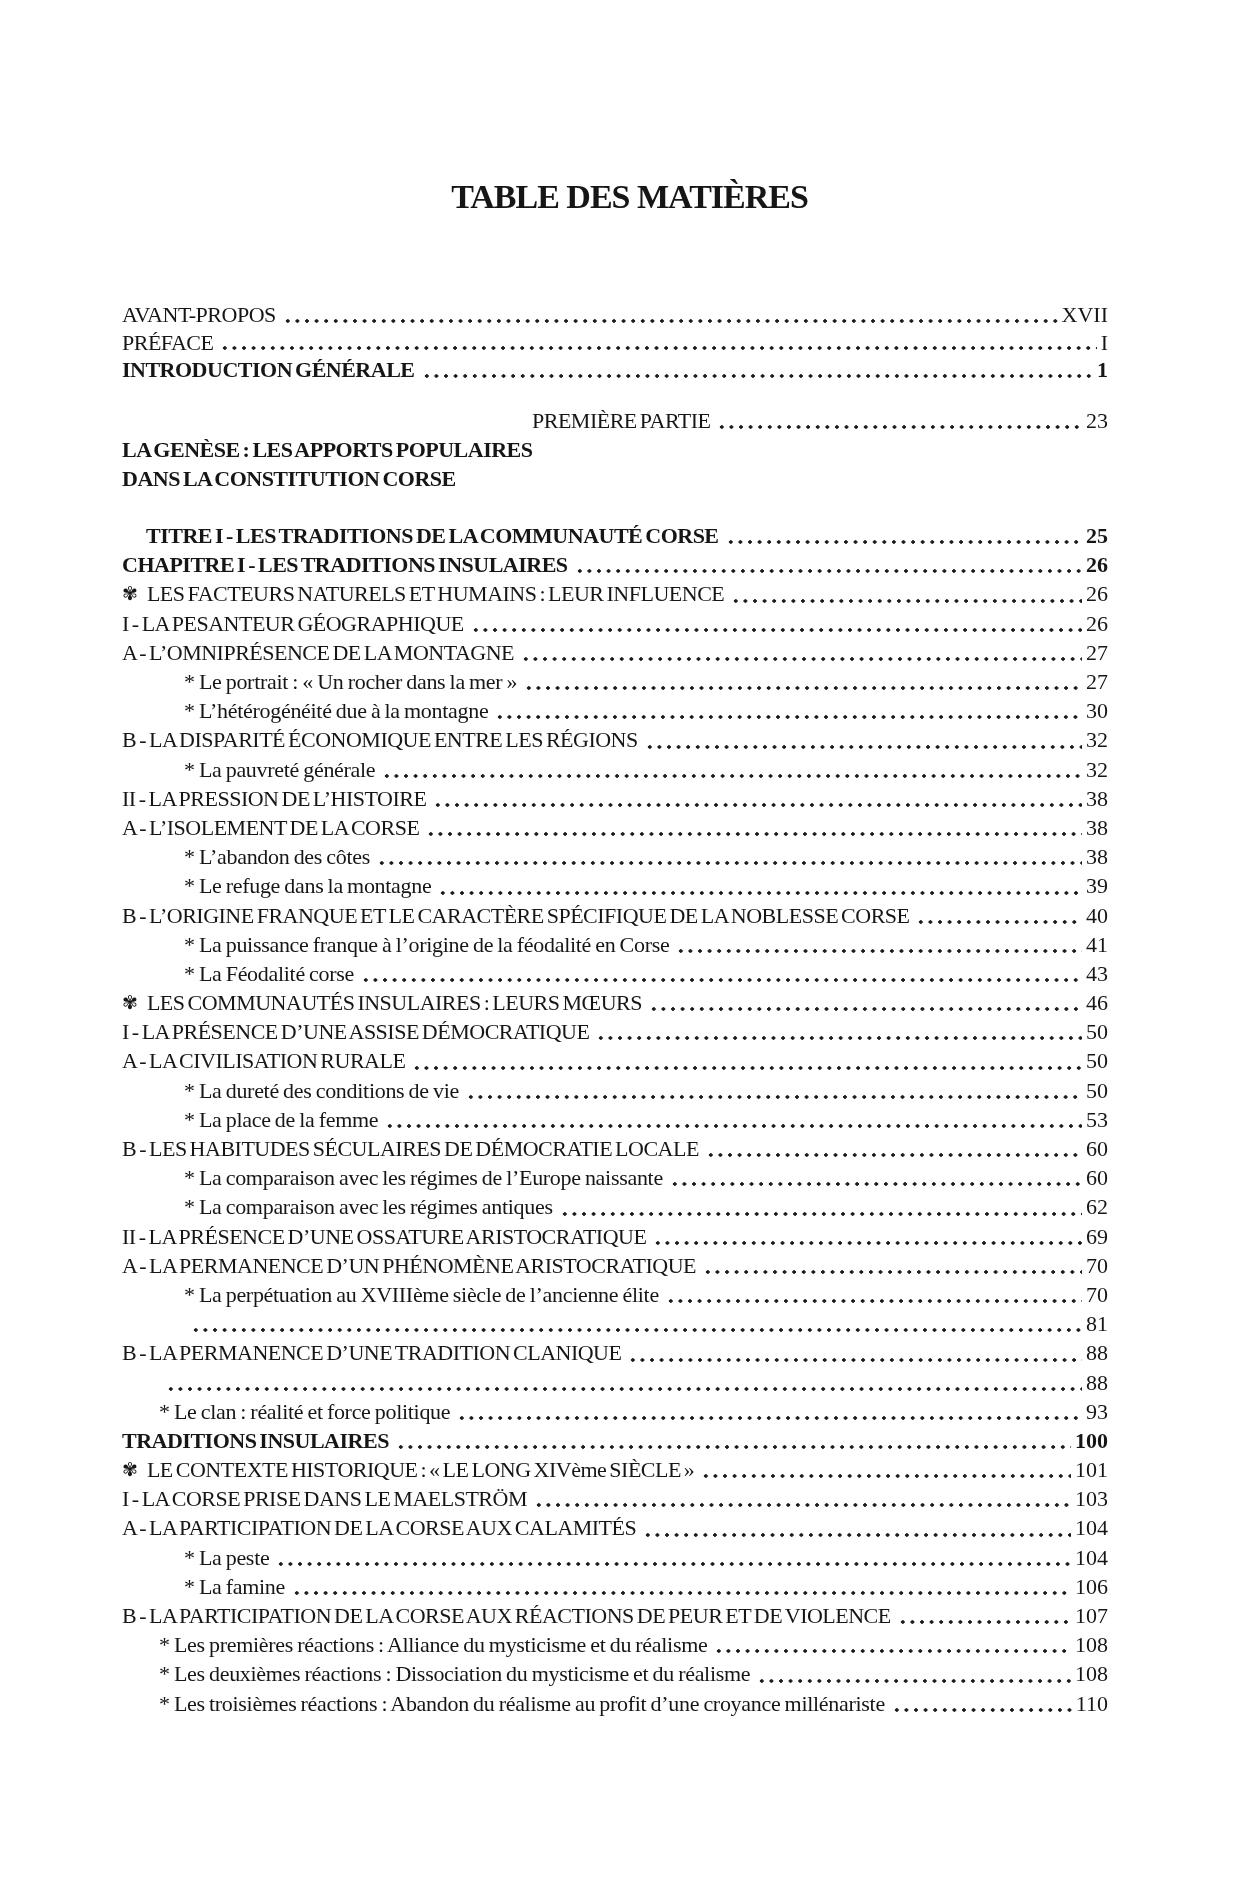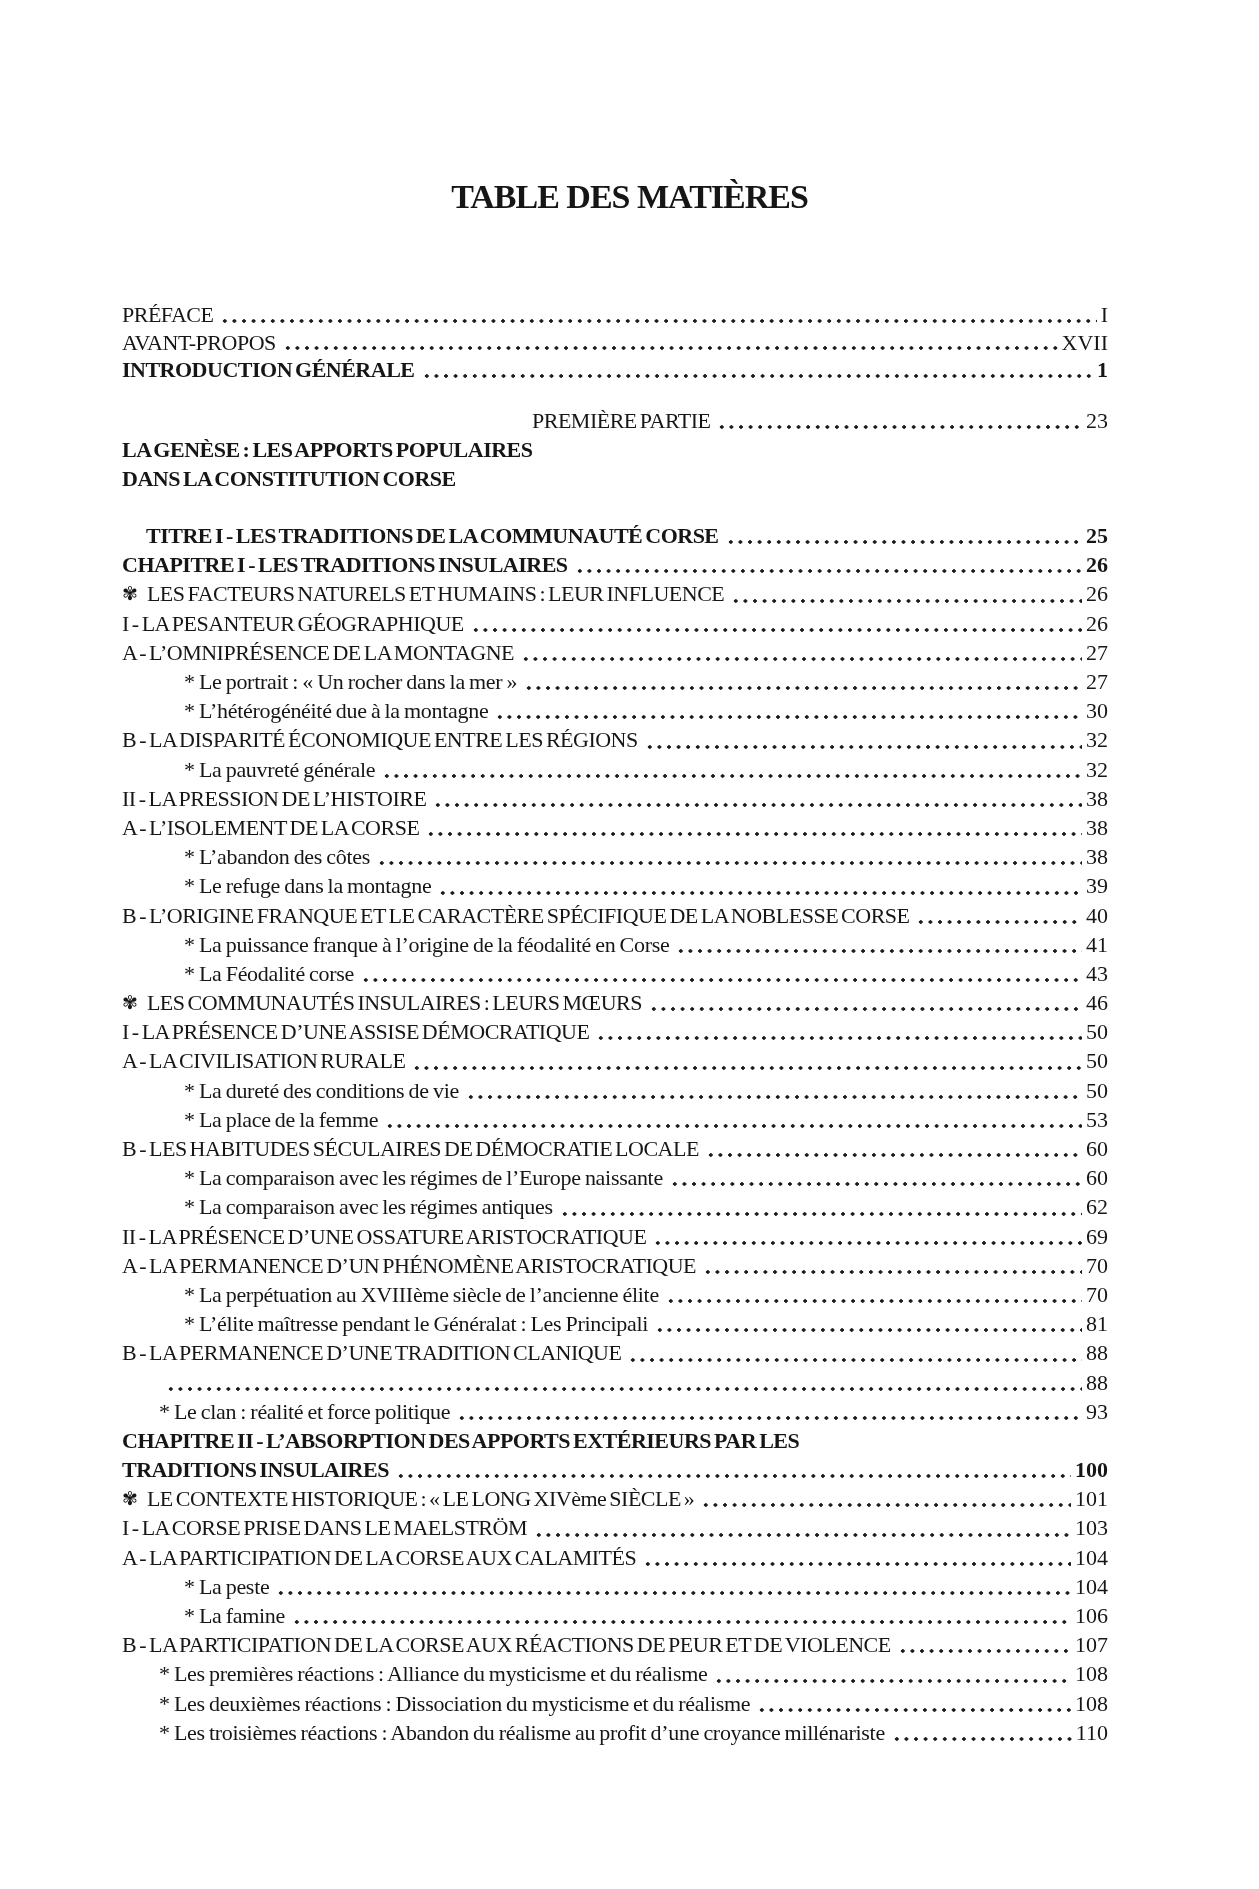--- a/index.html
+++ b/index.html
@@ -56,28 +56,28 @@
   }
   .pg{flex:0 0 auto;letter-spacing:0;word-spacing:0;}
 </style>
 </head>
 <body>
 
 <div class="page">
   <h1 class="title">TABLE DES MATIÈRES</h1>
   <div class="toc">
       <div class="row front">
+        <span class="txt">AVANT-PROPOS</span>
+        <span class="leader"></span>
+        <span class="pg">XVII</span>
+      </div>
+      <div class="row front">
         <span class="txt">PRÉFACE</span>
         <span class="leader"></span>
         <span class="pg">I</span>
-      </div>
-      <div class="row front">
-        <span class="txt">AVANT-PROPOS</span>
-        <span class="leader"></span>
-        <span class="pg">XVII</span>
       </div>
       <div class="row front-bold">
         <span class="txt">INTRODUCTION GÉNÉRALE</span>
         <span class="leader"></span>
         <span class="pg">1</span>
       </div>
       <div class="row gap"></div>
       <div class="row part-number">
         <span class="txt">PREMIÈRE PARTIE</span>
         <span class="leader"></span>
@@ -217,40 +217,36 @@
         <span class="txt">A - LA PERMANENCE D’UN PHÉNOMÈNE ARISTOCRATIQUE</span>
         <span class="leader"></span>
         <span class="pg">70</span>
       </div>
       <div class="row sub">
         <span class="txt">* La perpétuation au XVIIIème siècle de l’ancienne élite</span>
         <span class="leader"></span>
         <span class="pg">70</span>
       </div>
       <div class="row sub">
-        <span class="txt">* L’élite maîtresse pendant le Généralat : Les Principali</span>
         <span class="leader"></span>
         <span class="pg">81</span>
       </div>
       <div class="row level1">
         <span class="txt">B - LA PERMANENCE D’UNE TRADITION CLANIQUE</span>
         <span class="leader"></span>
         <span class="pg">88</span>
       </div>
       <div class="row sub2">
         <span class="leader"></span>
         <span class="pg">88</span>
       </div>
       <div class="row sub2">
         <span class="txt">* Le clan : réalité et force politique</span>
         <span class="leader"></span>
         <span class="pg">93</span>
-      </div>
-      <div class="row chapitre">
-        <span class="txt">CHAPITRE II - L’ABSORPTION DES APPORTS EXTÉRIEURS PAR LES</span>
       </div>
       <div class="row chapitre">
         <span class="txt">TRADITIONS INSULAIRES</span>
         <span class="leader"></span>
         <span class="pg">100</span>
       </div>
       <div class="row section">
         <span class="bullet">✾</span>
         <span class="txt">LE CONTEXTE HISTORIQUE : « LE LONG XIVème SIÈCLE »</span>
         <span class="leader"></span>

